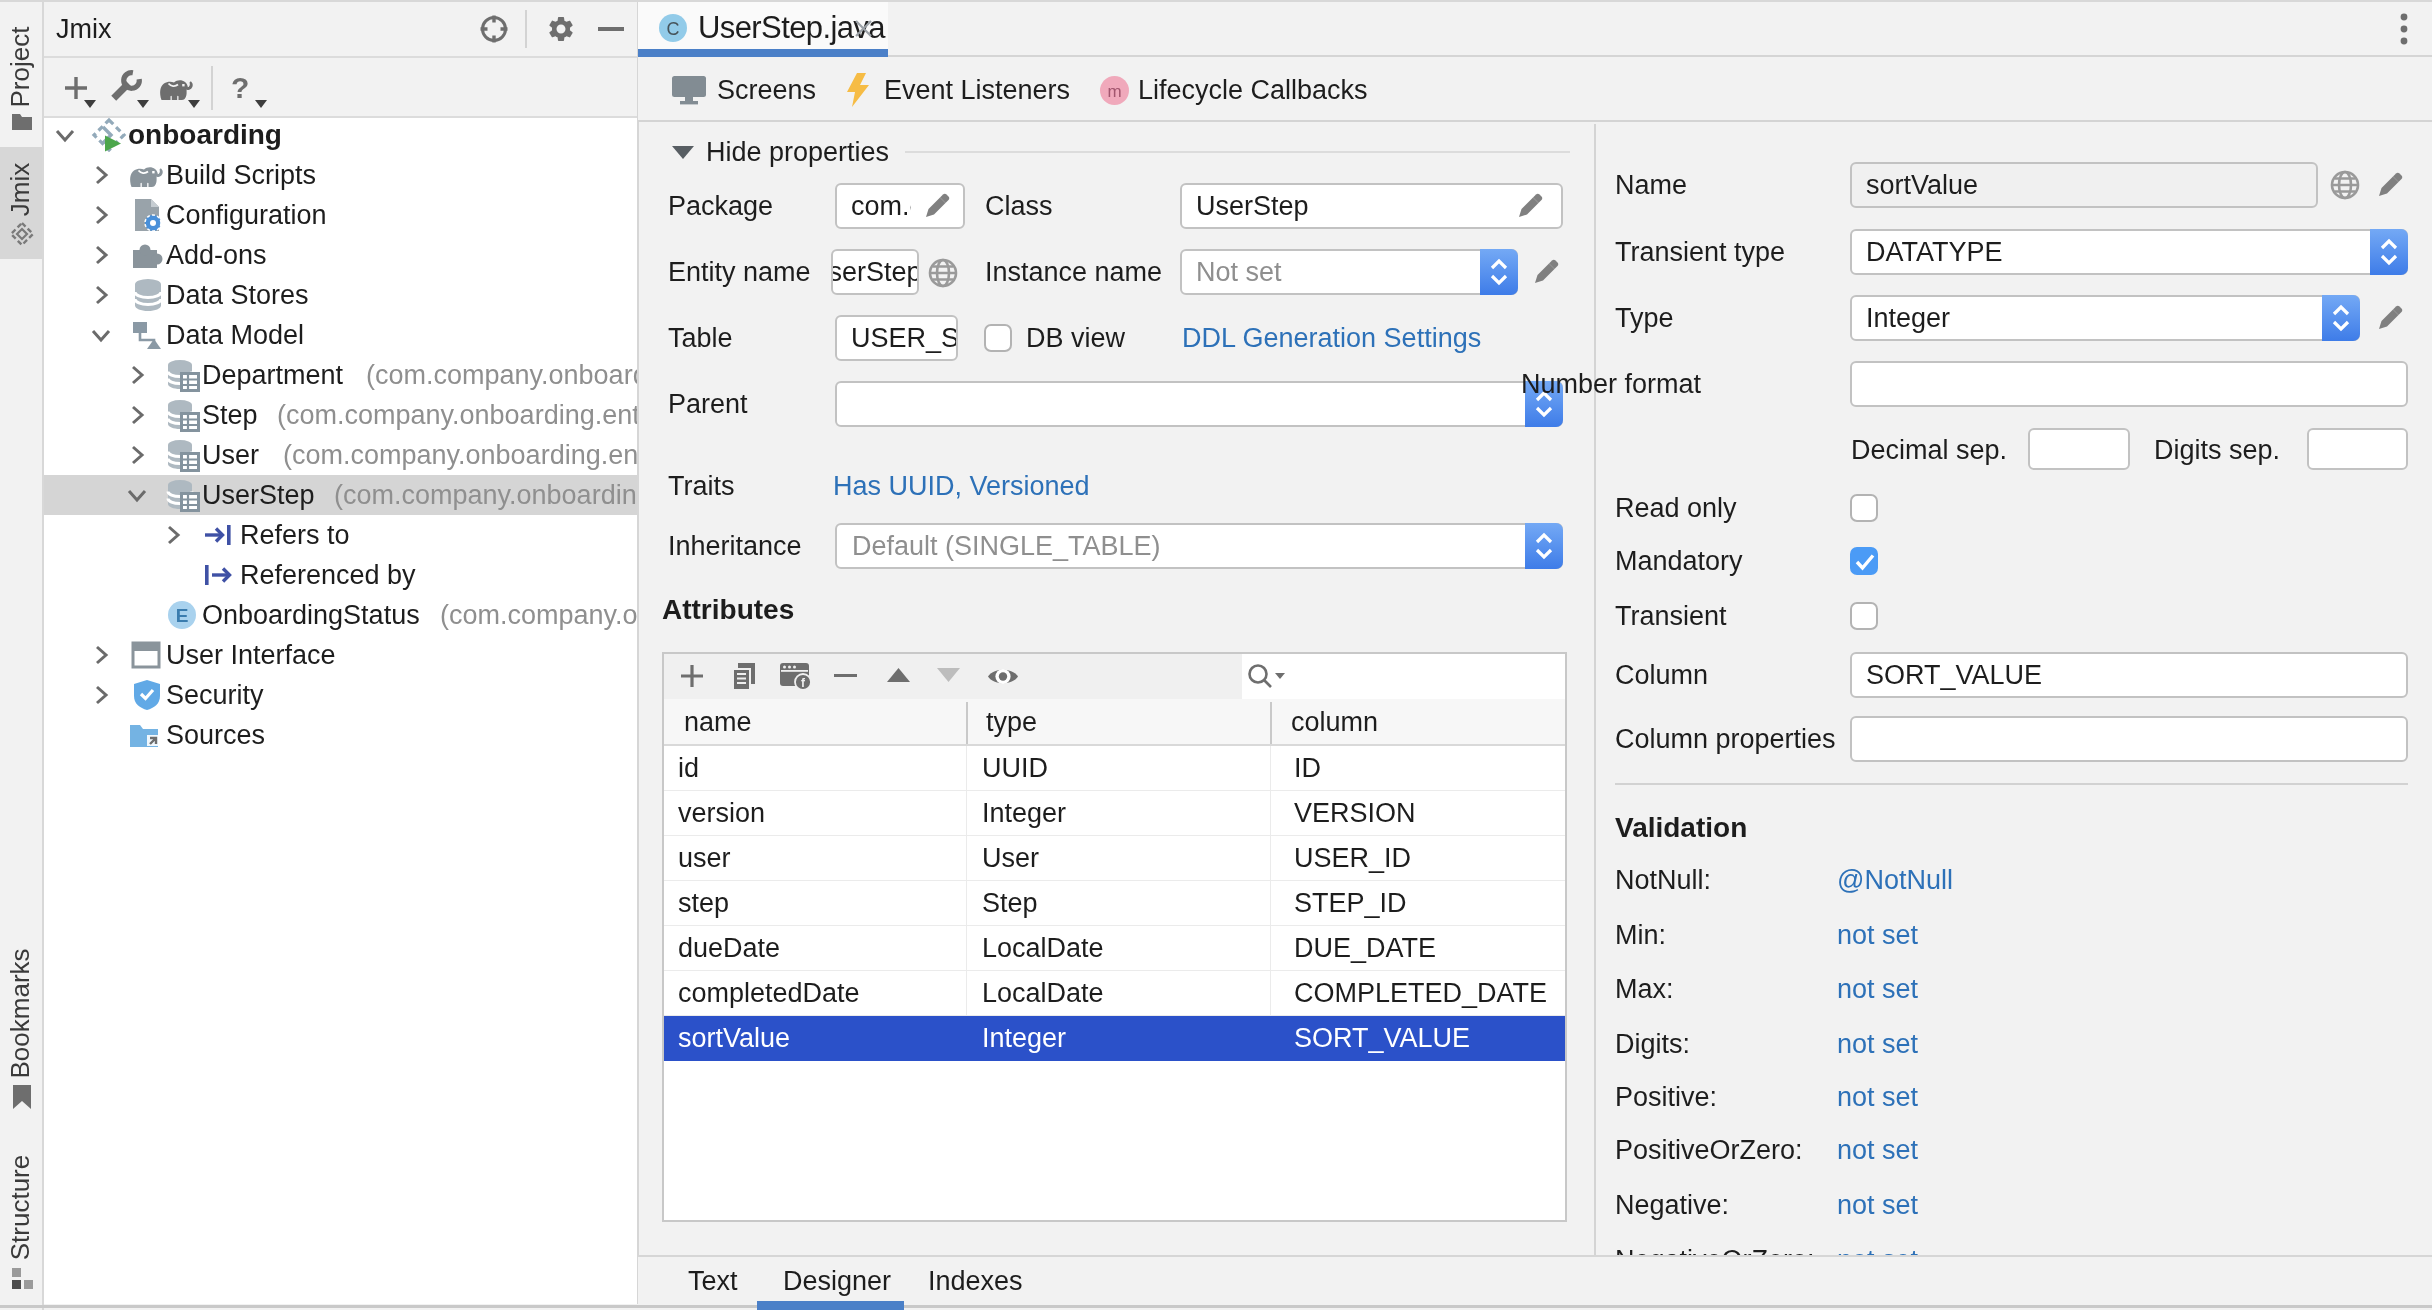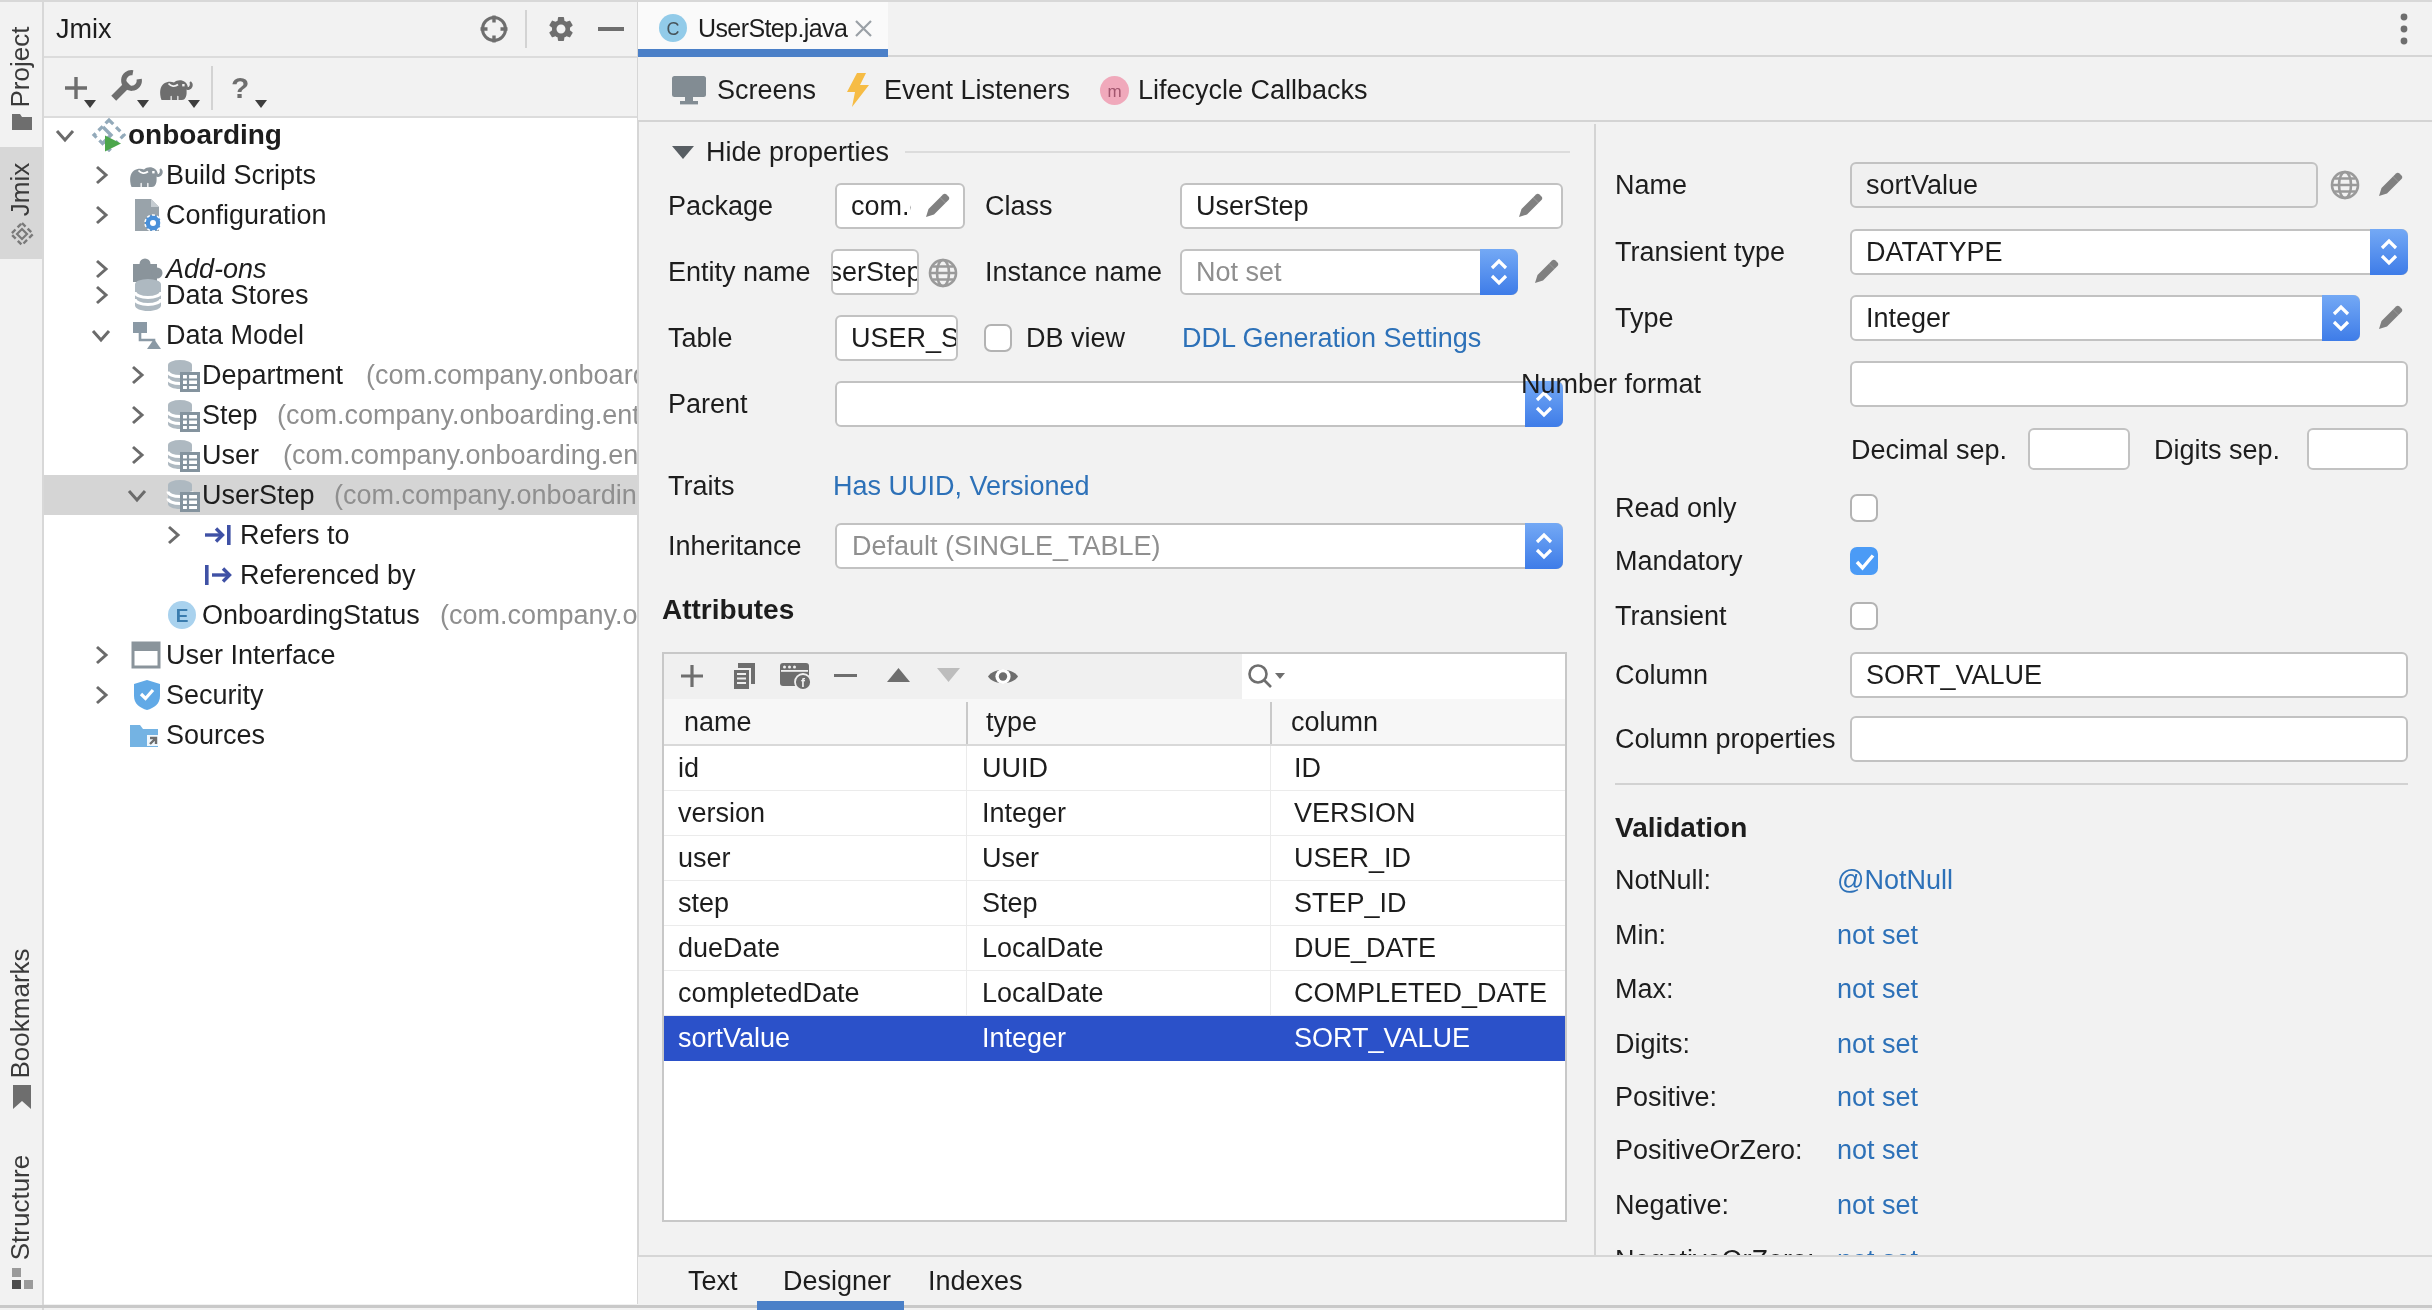--- a/index.html
+++ b/index.html
@@ -109,21 +109,21 @@
       <path d="M9 5L18 13L9 21" stroke="#6b6b6b" stroke-width="3" fill="none"></path>
     </svg>
     <svg style="left:88px;top:3px;" width="30" height="34" viewBox="0 0 30 34">
       <path d="M3 1h16l8 8v24H3z" fill="#99a3aa"></path>
       <path d="M19 1l8 8h-8z" fill="#c6cdd2"></path>
       <circle cx="21" cy="25" r="8" fill="#4a90d9" stroke="#fff" stroke-width="1.5" stroke-dasharray="3 2.2"></circle>
       <circle cx="21" cy="25" r="3" fill="#fff"></circle>
     </svg>
     <span class="t" style="left:122px;top:0;">Configuration</span>
   </div>
-<div class="a" style="left:44px;top:249px;width:593px;height:40px;overflow:hidden;font-style:italic;">
+<div class="a" style="left:44px;top:235px;width:593px;height:40px;overflow:hidden;">
     <svg style="left:44px;top:7px;" width="26" height="26" viewBox="0 0 26 26">
       <path d="M9 5L18 13L9 21" stroke="#6b6b6b" stroke-width="3" fill="none"></path>
     </svg>
     <svg style="left:86px;top:5px;" width="32" height="30" viewBox="0 0 32 30">
       <rect x="3" y="10" width="24" height="18" fill="#8a949b"></rect>
       <circle cx="15" cy="10" r="5.5" fill="#8a949b"></circle>
       <circle cx="27" cy="19" r="5.5" fill="#8a949b"></circle>
     </svg>
     <span class="t" style="left:122px;top:0;">Add-ons</span>
   </div>
@@ -262,21 +262,21 @@
   </div>
 
 <div class="a" style="left:638px;top:0;width:1794px;height:57px;background:#f2f2f2;"></div>
 <div class="a" style="left:638px;top:0;width:250px;height:57px;background:#fafafa;"></div>
 <div class="a" style="left:888px;top:55px;width:1544px;height:2px;background:#d5d5d5;"></div>
 <div class="a" style="left:638px;top:49px;width:250px;height:8px;background:#4b80c8;"></div>
 <svg style="left:659px;top:14px;" width="28" height="28" viewBox="0 0 28 28">
     <circle cx="14" cy="14" r="14" fill="#92cbe9"></circle>
     <text x="14" y="21" font-size="18" fill="#46535a" text-anchor="middle" font-family="Liberation Sans">C</text>
   </svg>
-<div class="t" style="left:698px;top:8px;font-size:25px;letter-spacing:-0.6px;">UserStep.java</div>
+<div class="t" style="left:698px;top:8px;font-size:31px;letter-spacing:-0.6px;">UserStep.java</div>
 <svg style="left:855px;top:20px;" width="17" height="17" viewBox="0 0 17 17">
     <path d="M1 1L16 16M16 1L1 16" stroke="#9aa0a6" stroke-width="2.2"></path>
   </svg>
 <svg style="left:2400px;top:13px;" width="8" height="32" viewBox="0 0 8 32">
     <circle cx="4" cy="4" r="3.4" fill="#6e6e6e"></circle>
     <circle cx="4" cy="16" r="3.4" fill="#6e6e6e"></circle>
     <circle cx="4" cy="28" r="3.4" fill="#6e6e6e"></circle>
   </svg>
 <div class="a" style="left:638px;top:57px;width:1794px;height:65px;background:#f2f2f2;border-bottom:2px solid #d4d4d4;box-sizing:border-box;"></div>
 <svg style="left:672px;top:76px;" width="34" height="30" viewBox="0 0 34 30">

